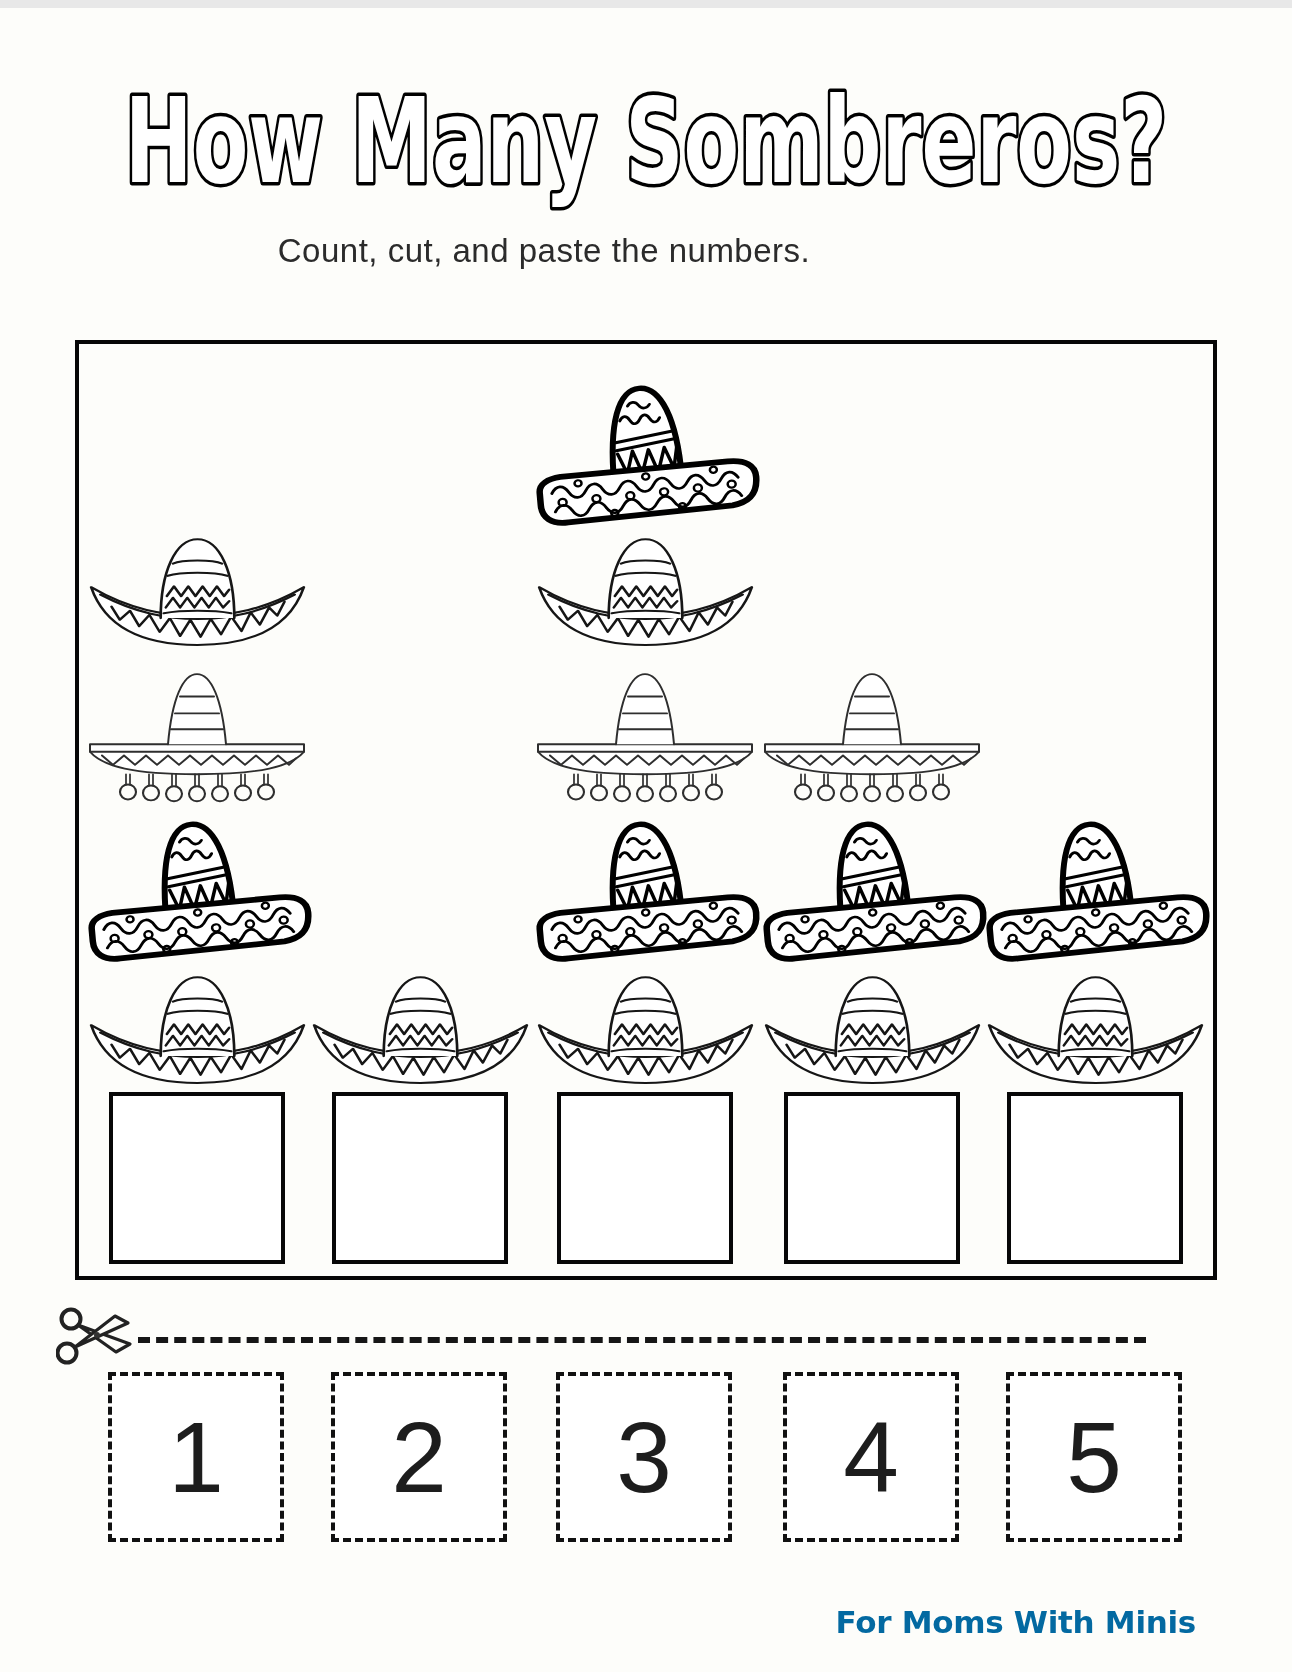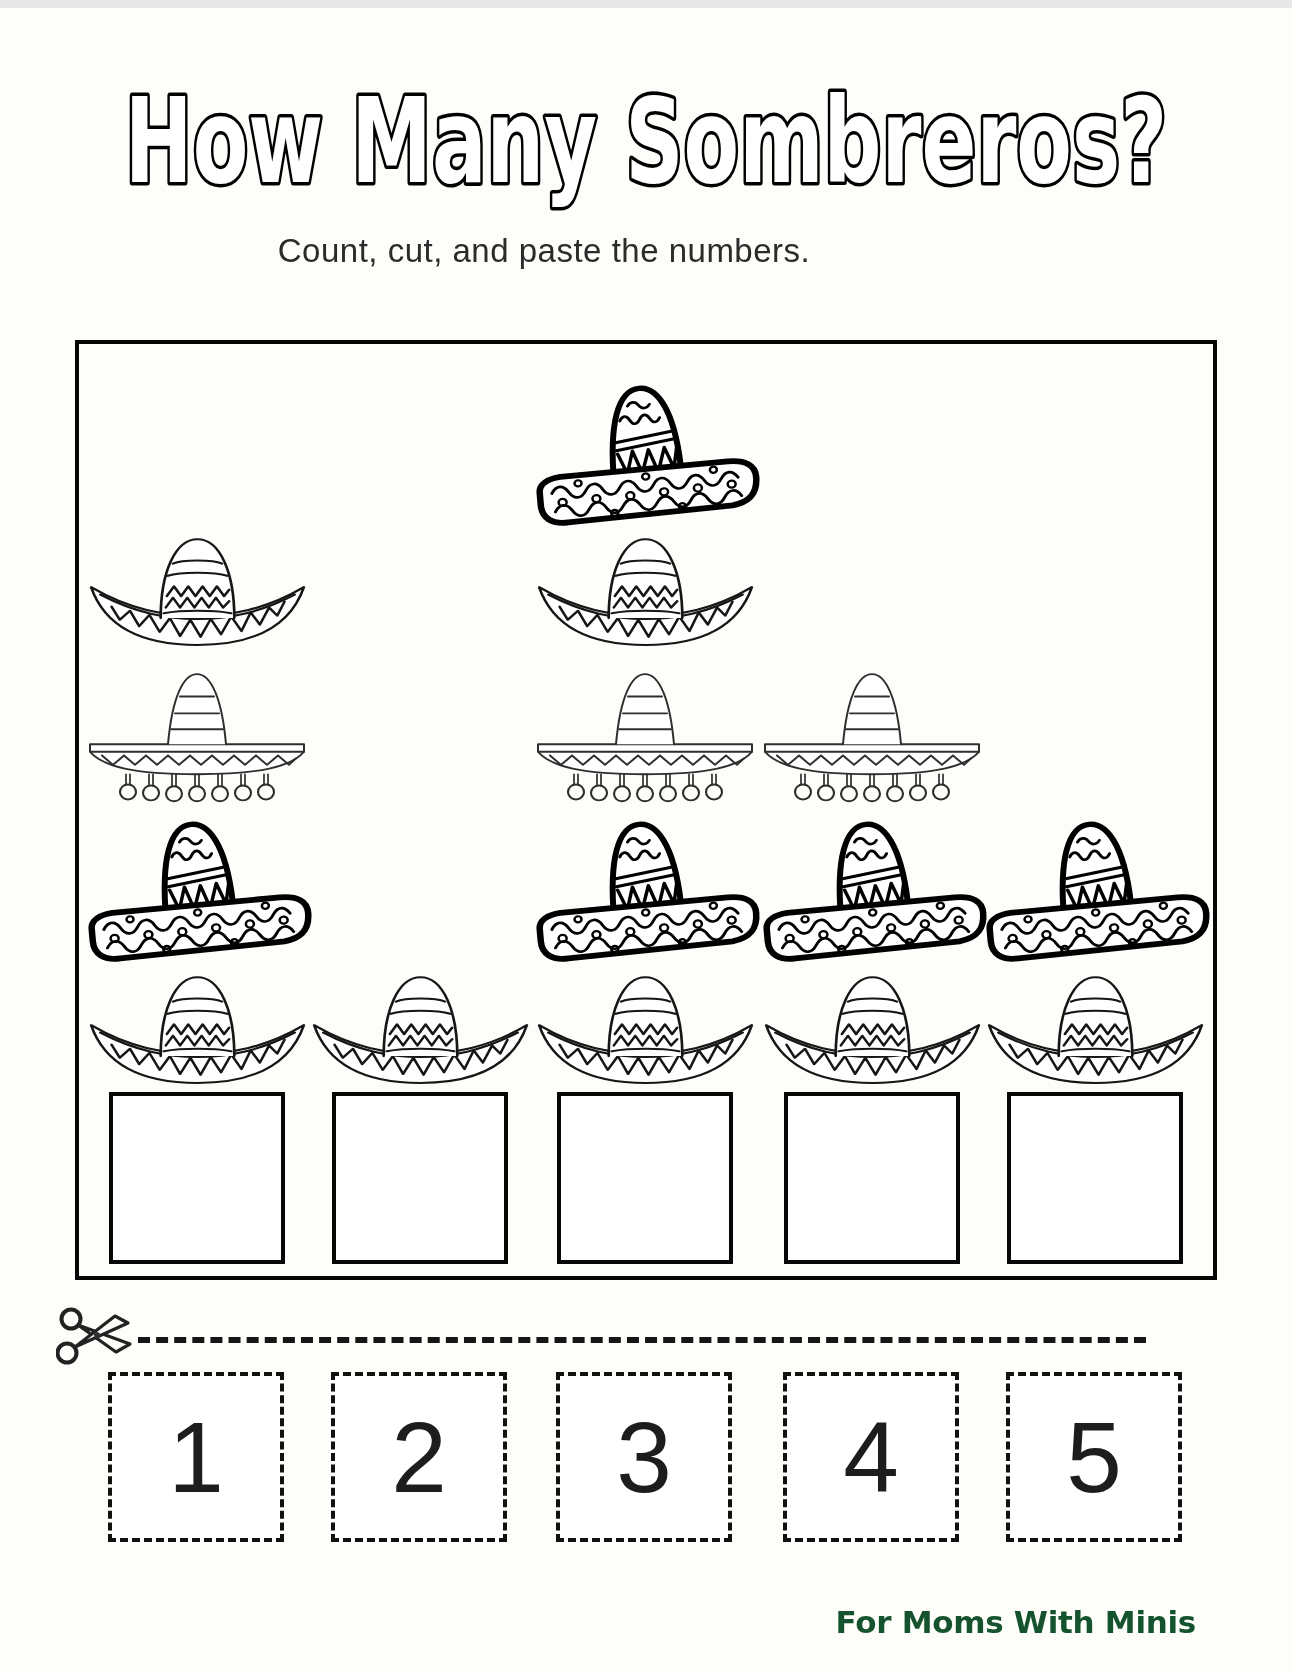--- a/index.html
+++ b/index.html
@@ -38,21 +38,21 @@
     display:flex;align-items:center;justify-content:center;
   }
   .number-card span{
     font-size:100px;line-height:1;color:#1d1d1d;
     font-family:"Liberation Sans",sans-serif;font-weight:400;
   }
   
   .footer{
     position:absolute;right:96px;top:1596px;
     font-family:"DejaVu Sans",sans-serif;font-weight:bold;
-    font-size:31px;letter-spacing:-.3px;color:#14532d;white-space:nowrap;
+    font-size:31px;letter-spacing:-.3px;color:#0369a1;white-space:nowrap;
   }
   .defs-hidden{position:absolute;width:0;height:0;overflow:hidden;}
 </style>
 </head>
 <body>
 
 <svg class="defs-hidden" xmlns="http://www.w3.org/2000/svg" aria-hidden="true">
   <defs>
 
     <symbol id="som-classic" viewBox="0 0 220 150">

